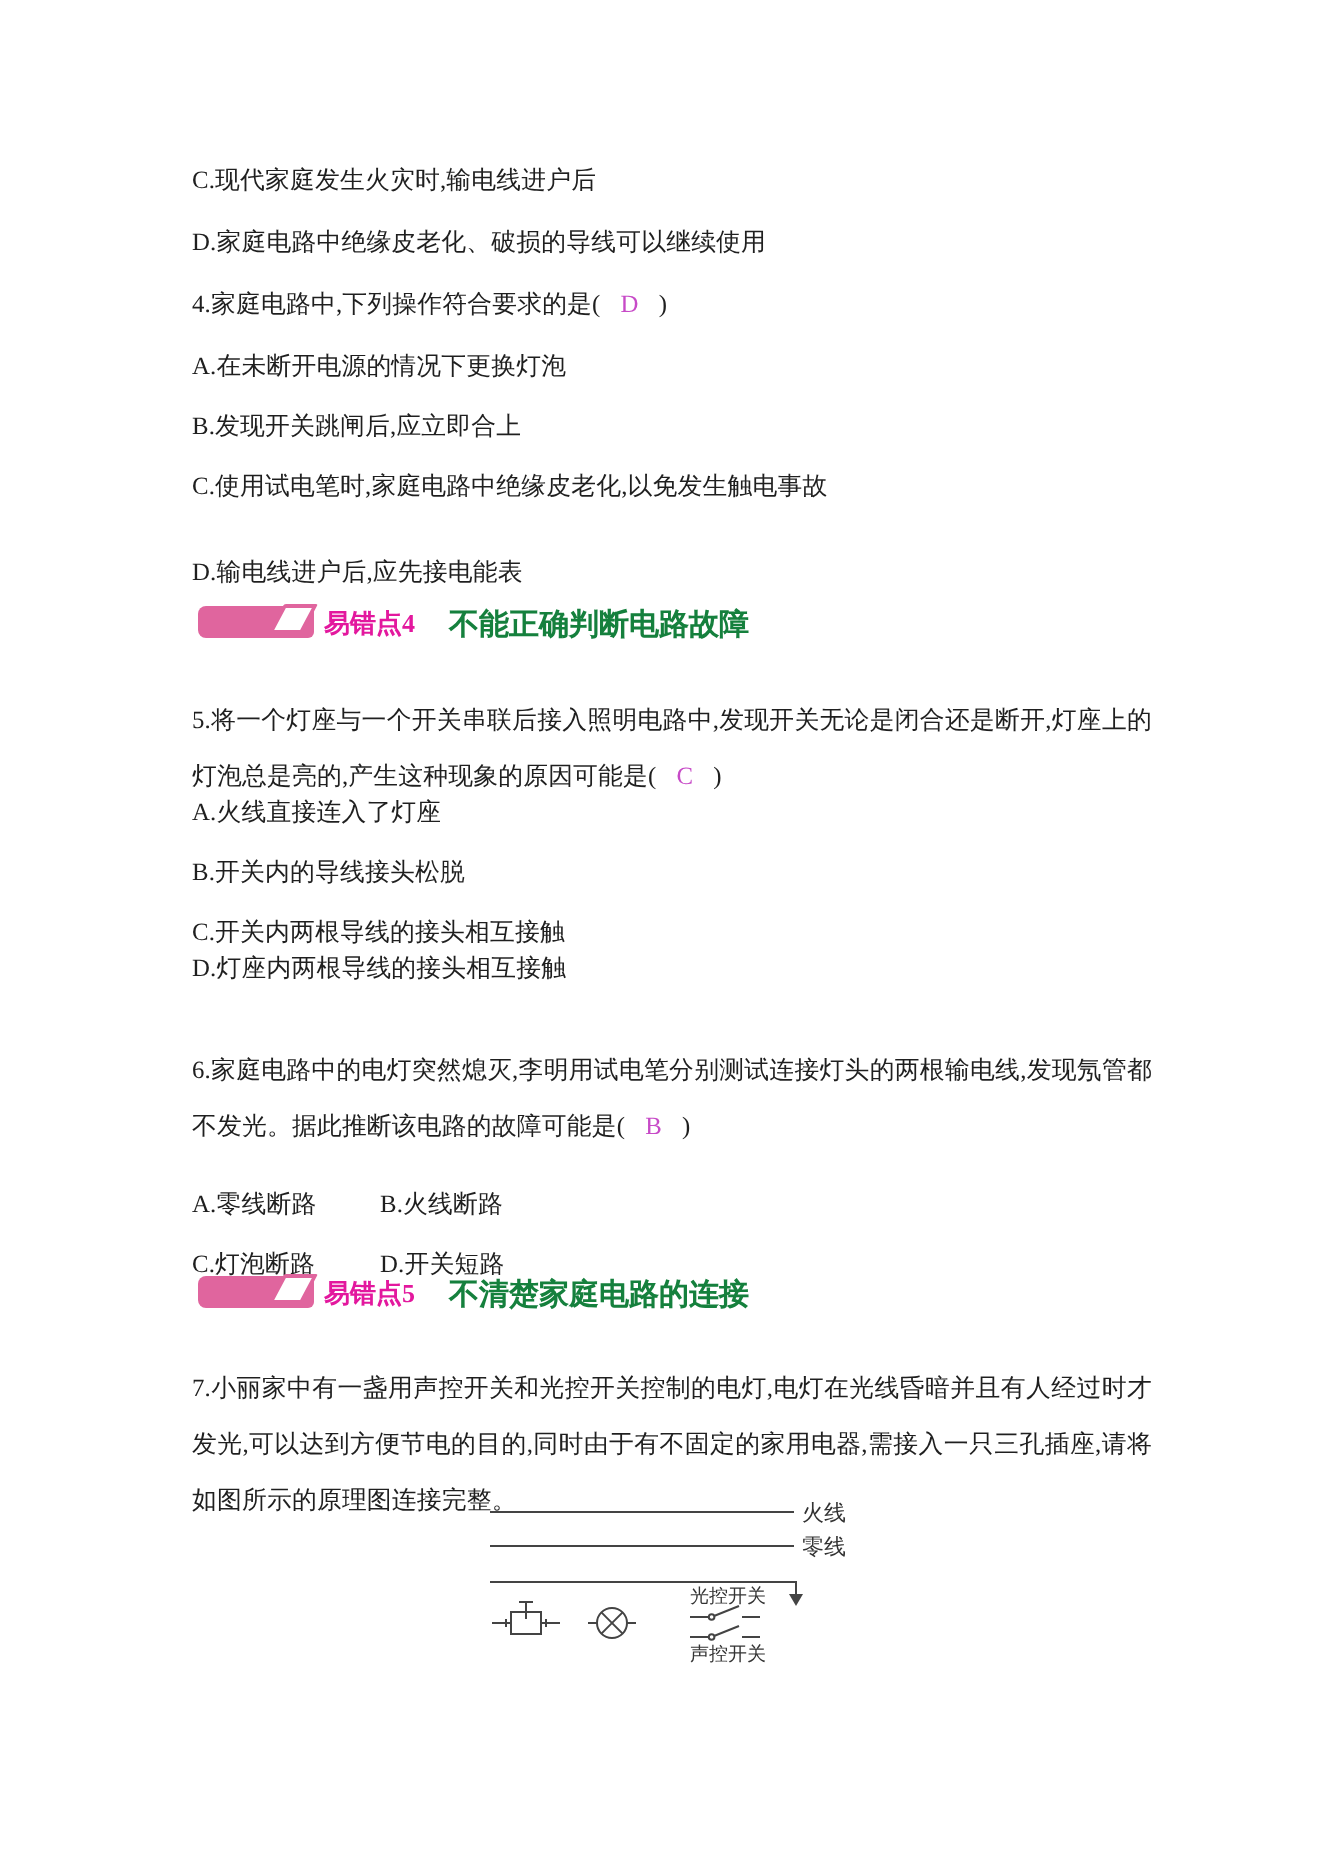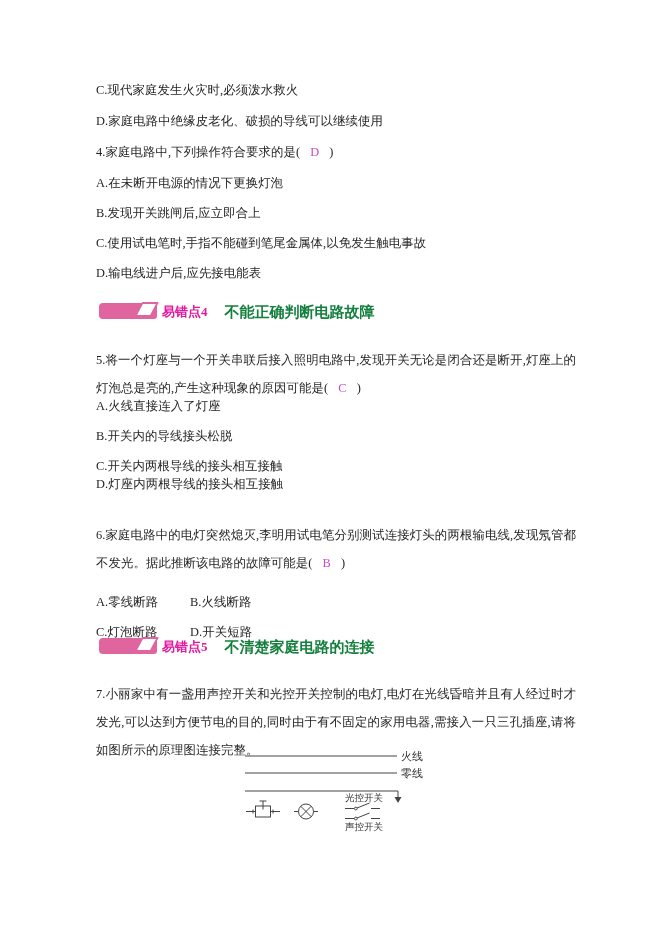--- a/index.html
+++ b/index.html
@@ -29,28 +29,28 @@
   .banner-title { margin-left:17px; color:#15803d; font-weight:bold; font-size:15px; white-space:nowrap; }
   .col1 { display:inline-block; width:94px;margin-top:23px; }
   .diagram { position:absolute; left:233px; top:747px; }
   svg text { font-family:"Liberation Serif","DejaVu Serif",serif; fill:#333; }
 </style>
 </head>
 <body>
 
 <div class="page">
 
-  <div class="ln" style="top:83px">C.现代家庭发生火灾时,必须泼水救火</div>
+  <div class="ln" style="top:83px">C.现代家庭发生火灾时,输电线进户后</div>
   <div class="ln" style="top:114px">D.家庭电路中绝缘皮老化、破损的导线可以继续使用</div>
 
   <div class="ln" style="top:145px"><span>4.家庭电路中,下列操作符合要求的是(</span><span class="ans">D</span><span>)</span></div>
   <div class="ln" style="top:176px">A.在未断开电源的情况下更换灯泡</div>
   <div class="ln" style="top:206px">B.发现开关跳闸后,应立即合上</div>
-  <div class="ln" style="top:236px">C.使用试电笔时,手指不能碰到笔尾金属体,以免发生触电事故</div>
-  <div class="ln" style="top:266px">D.输电线进户后,应先接电能表</div>
+  <div class="ln" style="top:236px">C.使用试电笔时,家庭电路中绝缘皮老化,以免发生触电事故</div>
+  <div class="ln" style="top:279px">D.输电线进户后,应先接电能表</div>
 
   <div class="banner" style="top:303px">
     <span class="flag">
         <span class="flag-para"></span>
       </span>
     <span class="banner-tag">易错点4</span>
     <span class="banner-title">不能正确判断电路故障</span>
   </div>
 
   <div class="para" style="top:346px"><span>5.将一个灯座与一个开关串联后接入照明电路中,发现开关无论是闭合还是断开,灯座上的灯泡总是亮的,产生这种现象的原因可能是(</span><span class="ans">C</span><span>)</span></div>

